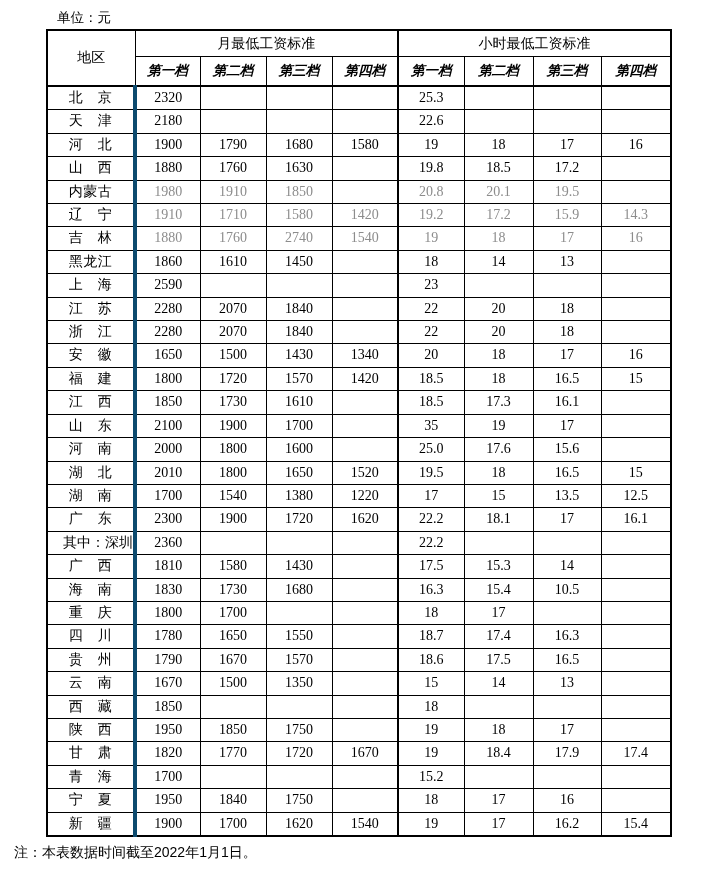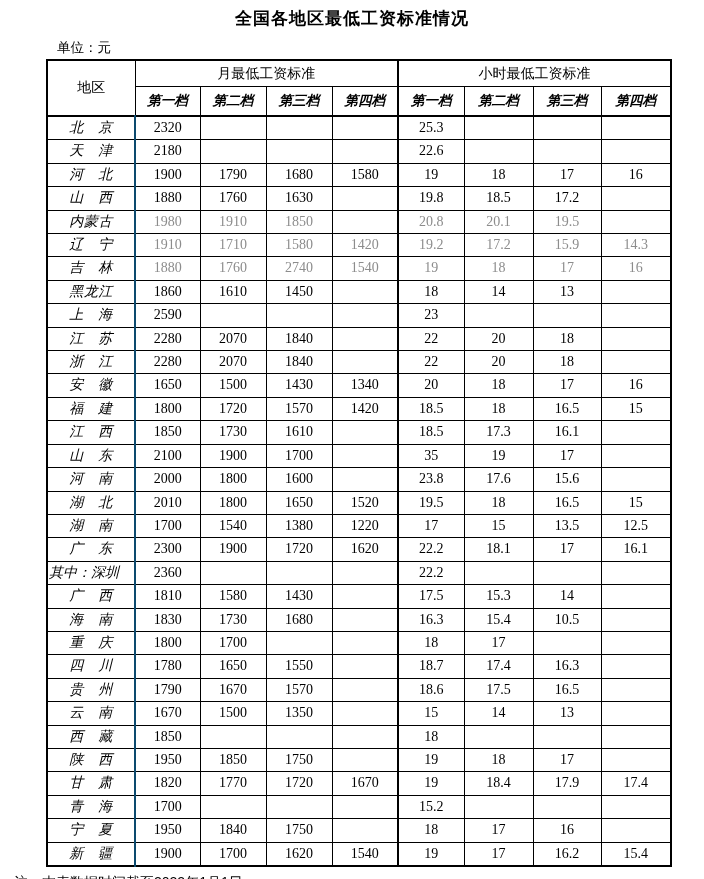--- a/index.html
+++ b/index.html
@@ -43,36 +43,35 @@
     white-space: nowrap;
     overflow: hidden;
   }
   thead tr.group-row th { height: 25px; }
   thead tr.tier-row th { height: 28px; font-style: italic; font-size: 13.5px; font-weight: bold; }
   thead { border-bottom: 2px solid #000; }
   th.region-h { font-style: normal; font-size: 14px; border-right: 2px solid #000; }
   .sep { border-right: 2px solid #000 !important; }
 
   tbody td { height: 22.4px; line-height: 22.4px; }
-  tbody td.region-cell { border-right: 2px solid #0c4a6e; letter-spacing: 0.5px; font-style: italic; }
+  tbody td.region-cell { border-right: 4px solid #0c4a6e; letter-spacing: 0.5px; }
   tr.muted td.value-cell { color: var(--muted, #8c8c8c); font-family: Liberation Serif, serif; }
-  tr.subrow td.region-cell { text-align: left; padding-left: 1px; letter-spacing: 0; }
+  tr.subrow td.region-cell { text-align: right; padding-left: 1px; letter-spacing: 0; }
 
   .note {
     margin: 7px 0 0 14px;
     font-family: "Liberation Sans", sans-serif;
     font-size: 14px;
   }
 </style>
 </head>
 <body>
 
 <div class="page">
 
-  <div class="title">全国各地区最低工资标准情况</div>
 
   <div class="unit">单位：元</div>
 
   <table class="wage">
     <colgroup>
       <col style="width:88px">
       <col style="width:65px">
         <col style="width:66px">
         <col style="width:66px">
         <col style="width:66px">
@@ -263,21 +262,21 @@
     <td class="value-cell">19</td>
     <td class="value-cell">17</td>
     <td class="value-cell"></td>
   </tr>
         <tr>
     <td class="region-cell">河　南</td>
     <td class="value-cell">2000</td>
     <td class="value-cell">1800</td>
     <td class="value-cell">1600</td>
     <td class="value-cell sep"></td>
-    <td class="value-cell">23.8</td>
+    <td class="value-cell">25.0</td>
     <td class="value-cell">17.6</td>
     <td class="value-cell">15.6</td>
     <td class="value-cell"></td>
   </tr>
         <tr>
     <td class="region-cell">湖　北</td>
     <td class="value-cell">2010</td>
     <td class="value-cell">1800</td>
     <td class="value-cell">1650</td>
     <td class="value-cell sep">1520</td>

